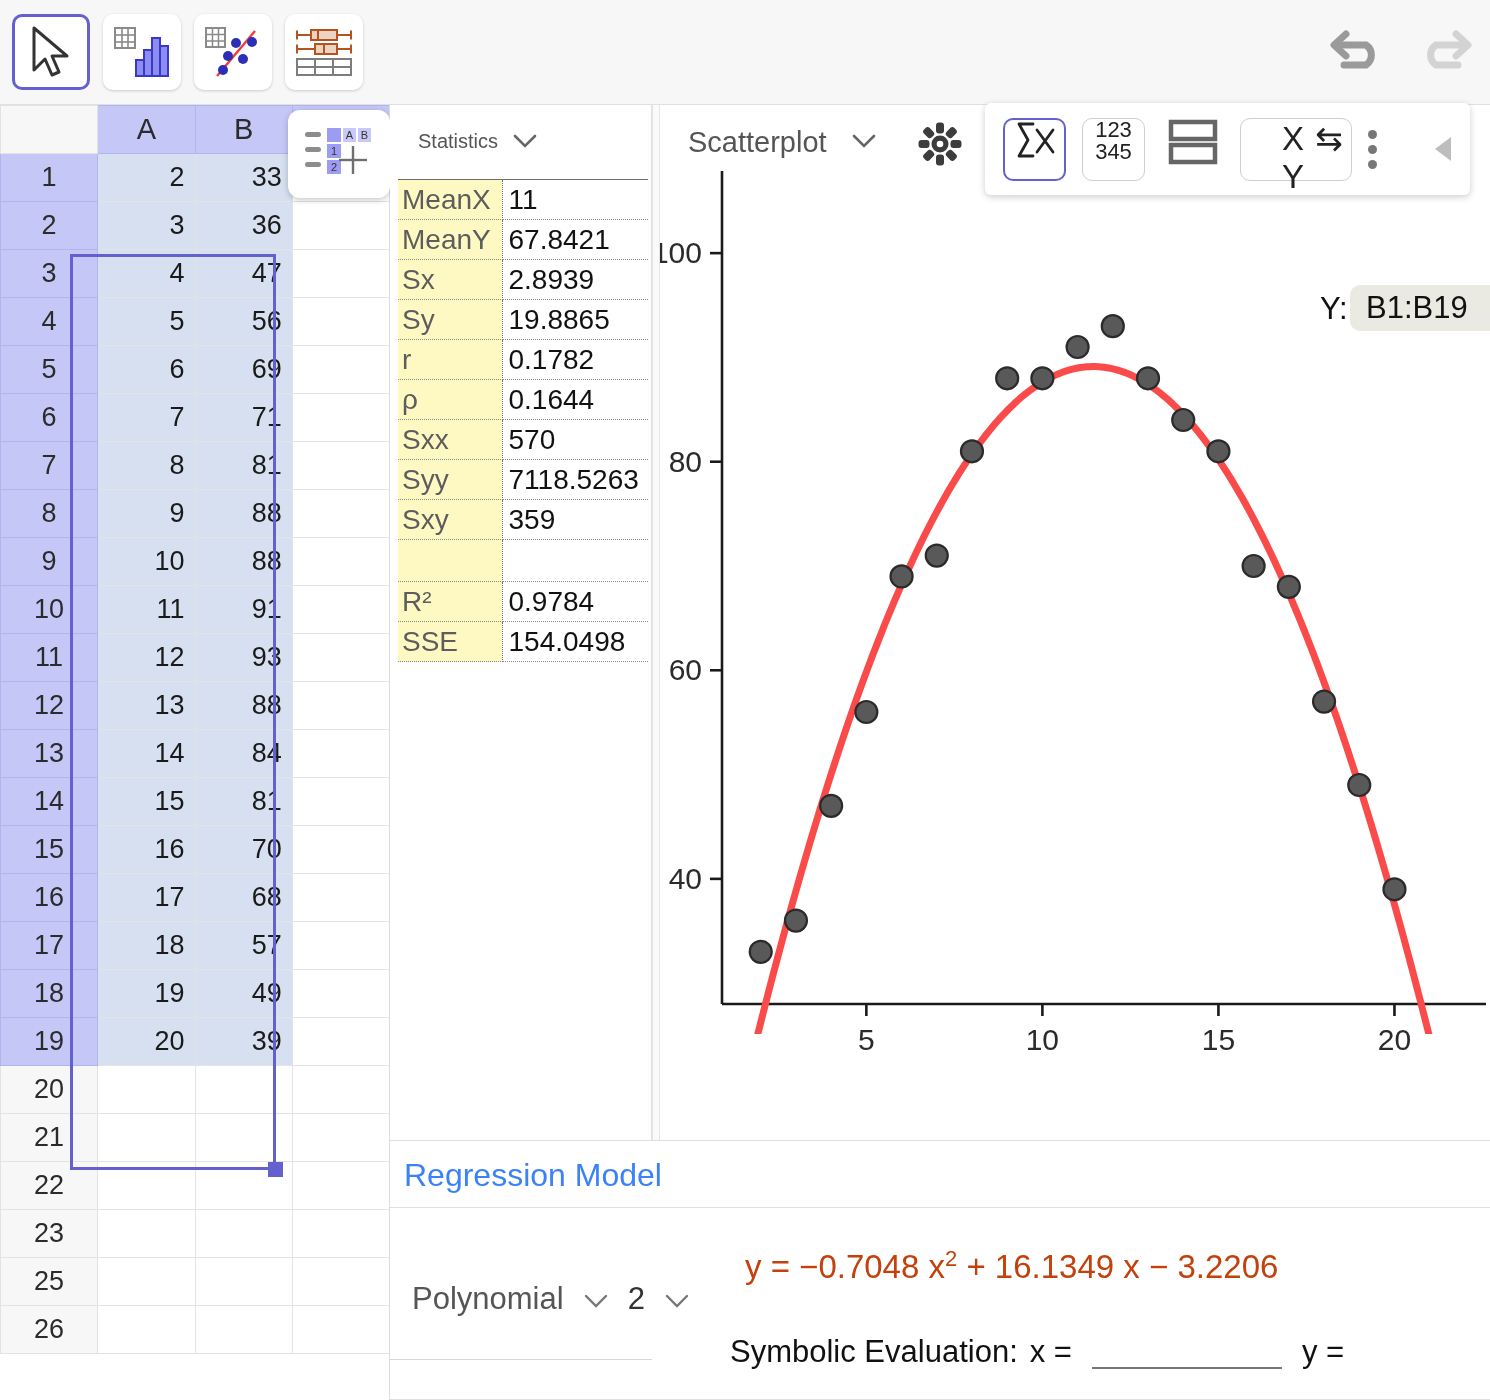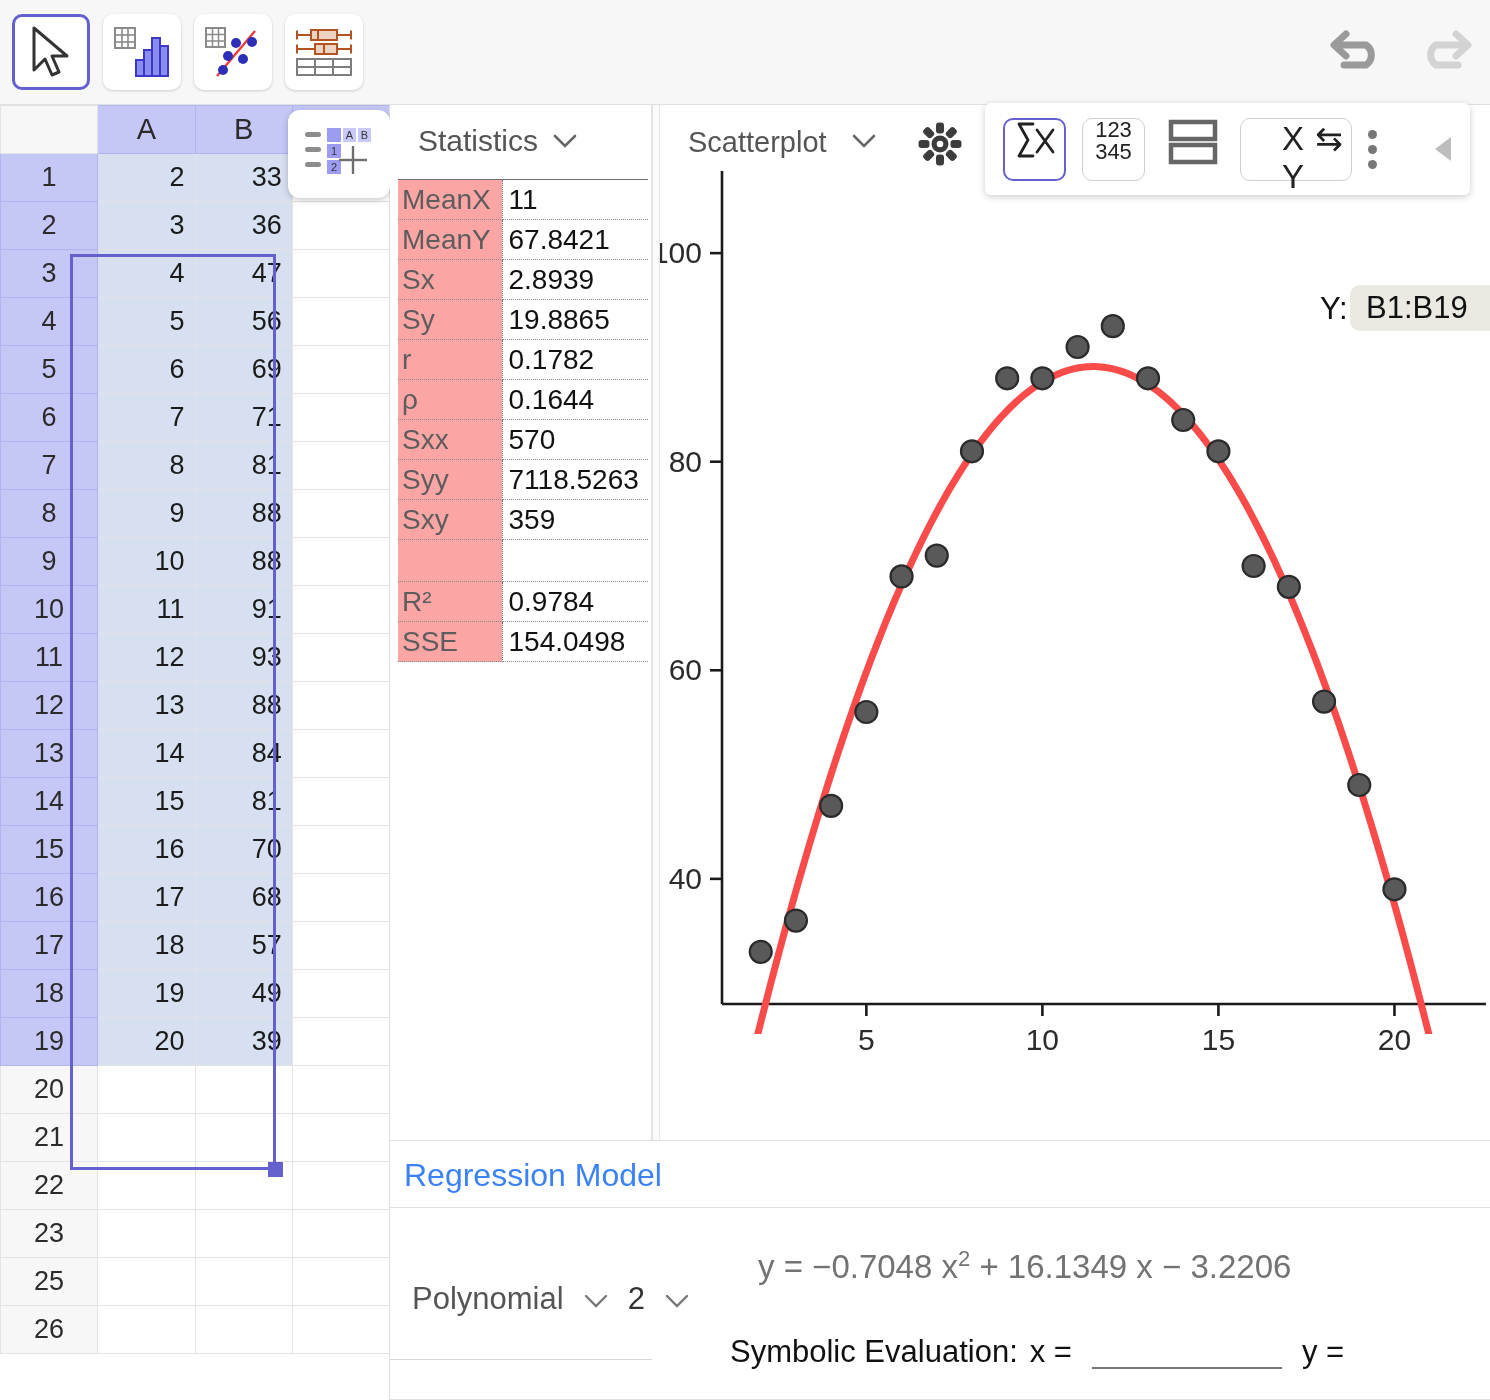--- a/index.html
+++ b/index.html
@@ -75,31 +75,31 @@
 
   
   .stats-panel{
     position:absolute;left:390px;top:105px;width:262px;height:1035px;
     background:#fff;box-sizing:border-box;border-right:1px solid #e0e0e0;
   }
   .stats-head{
     height:72px;display:flex;align-items:center;gap:14px;
     padding-left:28px;box-sizing:border-box;
   }
-  .stats-head .title{font-size:30px;color:#555;}
+  .stats-head .title{font-size:20px;color:#555;}
   .stats-table{
     position:absolute;left:8px;top:74px;width:250px;
     border-collapse:collapse;table-layout:fixed;
   }
   .stats-table td{
     height:40px;font-size:28px;box-sizing:border-box;
     border-bottom:1px dotted #8a8a8a;padding:0;
   }
   .stats-table td.k{
-    width:104px;background:#fca5a5;color:#5d5d5d;padding-left:4px;
+    width:104px;background:#fef9c3;color:#5d5d5d;padding-left:4px;
     border-right:1px dotted #6e6e6e;
   }
   .stats-table td.v{
     background:#fff;color:#111;padding-left:6px;
   }
   .stats-table tr.blank td{height:42px;}
   .stats-table tr:first-child td{border-top:1px solid #6e6e6e;}
 
   
   .chart-panel{
@@ -166,23 +166,22 @@
   }
   .regr-sep{
     position:absolute;left:0;top:66px;width:1100px;height:1px;background:#e0e0e0;
   }
   .model-sel{
     position:absolute;left:22px;top:140px;display:flex;align-items:center;gap:20px;
     font-size:31px;color:#555;
   }
   .model-sel .deg{color:#333;}
   .eq{
-    position:absolute;left:355px;top:105px;font-size:33px;color:#737373;
+    position:absolute;left:355px;top:105px;font-size:33px;color:#c2410c;
     white-space:nowrap;
-    margin-left:13px;
   }
   .eq sup{font-size:22px;}
   .symeval{
     position:absolute;left:340px;top:193px;font-size:31px;color:#111;
     display:flex;align-items:center;gap:12px;white-space:nowrap;
   }
   .inline-input{
     display:inline-block;width:190px;height:32px;
     border-bottom:2px solid #777;margin:0 8px;
   }

